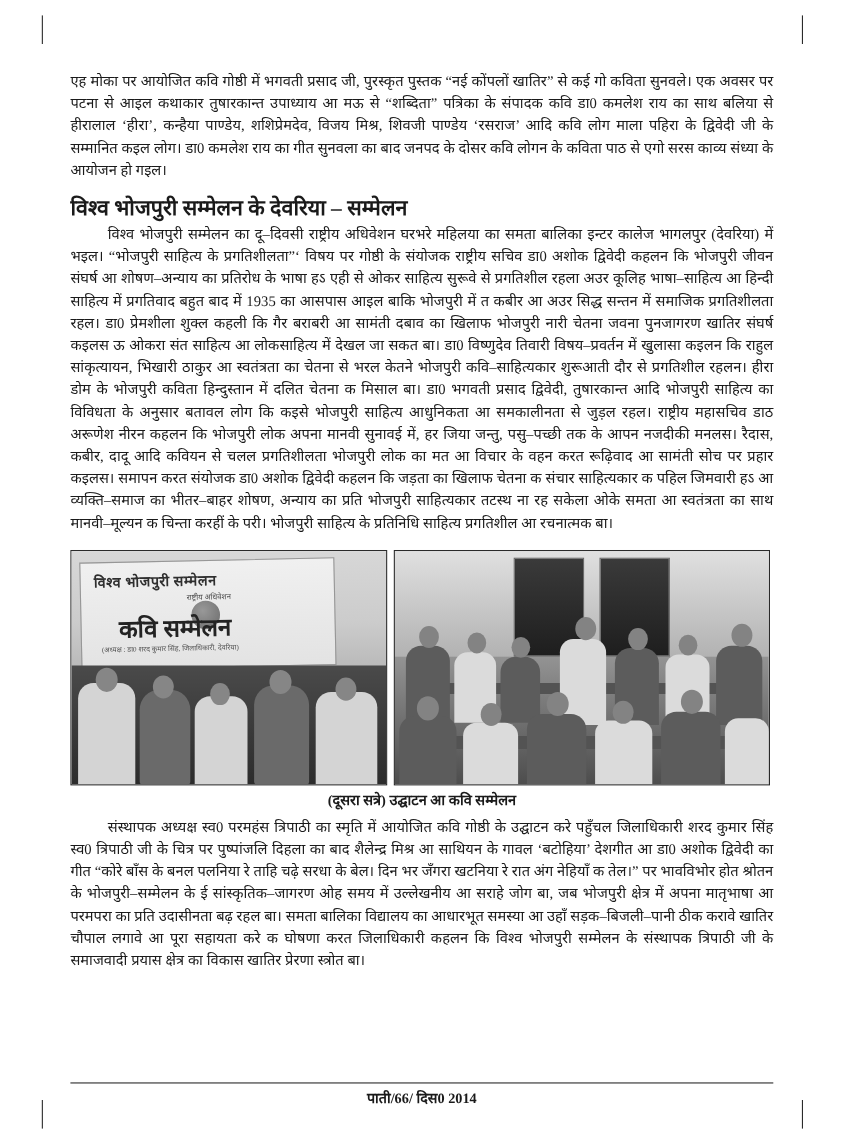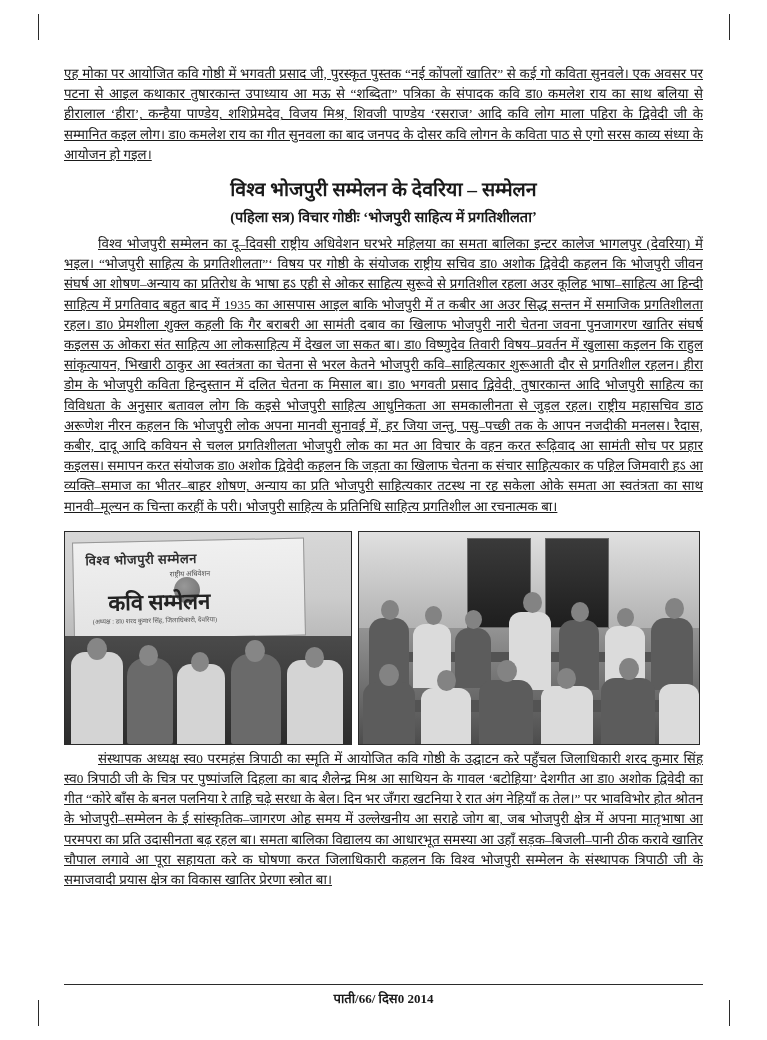--- a/index.html
+++ b/index.html
@@ -30,29 +30,27 @@
     top: 64px;
     width: 639px;
   }
 
   p.para {
     margin: 0 0 0 0;
     font-size: 13.3px;
     line-height: 20.2px;
     text-align: justify;
     letter-spacing: 0.05px;
-    text-decoration: underline;
   }
   p.indent { text-indent: 34px; }
 
   h2.section-title {
     margin: 12px 0 0 0;
     font-size: 19.5px;
     font-weight: bold;
-    text-align: center;
     line-height: 26px;
   }
   .subtitle {
     margin: 3px 0 8px 0;
     font-size: 14.5px;
     font-weight: bold;
     text-align: center;
   }
 
   .photo-row {
@@ -173,21 +171,20 @@
   <div class="crop v" style="left:38px;  top:14px;"></div>
   <div class="crop v" style="left:729px; top:14px;"></div>
   <div class="crop v" style="left:38px;  top:1000px;"></div>
   <div class="crop v" style="left:729px; top:1000px;"></div>
 
   <div class="content">
 
     <p class="para">एह मोका पर आयोजित कवि गोष्ठी में भगवती प्रसाद जी, पुरस्कृत पुस्तक “नई कोंपलों खातिर” से कई गो कविता सुनवले। एक अवसर पर पटना से आइल कथाकार तुषारकान्त उपाध्याय आ मऊ से “शब्दिता” पत्रिका के संपादक कवि डा0 कमलेश राय का साथ बलिया से हीरालाल ‘हीरा’, कन्हैया पाण्डेय, शशिप्रेमदेव, विजय मिश्र, शिवजी पाण्डेय ‘रसराज’ आदि कवि लोग माला पहिरा के द्विवेदी जी के सम्मानित कइल लोग। डा0 कमलेश राय का गीत सुनवला का बाद जनपद के दोसर कवि लोगन के कविता पाठ से एगो सरस काव्य संध्या के आयोजन हो गइल।</p>
 
     <h2 class="section-title">विश्व भोजपुरी सम्मेलन के देवरिया – सम्मेलन</h2>
-    <div class="subtitle">(पहिला सत्र) विचार गोष्ठीः ‘भोजपुरी साहित्य में प्रगतिशीलता’</div>
 
     <p class="para indent">विश्व भोजपुरी सम्मेलन का दू–दिवसी राष्ट्रीय अधिवेशन घरभरे महिलया का समता बालिका इन्टर कालेज भागलपुर (देवरिया) में भइल। “भोजपुरी साहित्य के प्रगतिशीलता”‘ विषय पर गोष्ठी के संयोजक राष्ट्रीय सचिव डा0 अशोक द्विवेदी कहलन कि भोजपुरी जीवन संघर्ष आ शोषण–अन्याय का प्रतिरोध के भाषा हऽ एही से ओकर साहित्य सुरूवे से प्रगतिशील रहला अउर कूलिह भाषा–साहित्य आ हिन्दी साहित्य में प्रगतिवाद बहुत बाद में 1935 का आसपास आइल बाकि भोजपुरी में त कबीर आ अउर सिद्ध सन्तन में समाजिक प्रगतिशीलता रहल। डा0 प्रेमशीला शुक्ल कहली कि गैर बराबरी आ सामंती दबाव का खिलाफ भोजपुरी नारी चेतना जवना पुनजागरण खातिर संघर्ष कइलस ऊ ओकरा संत साहित्य आ लोकसाहित्य में देखल जा सकत बा। डा0 विष्णुदेव तिवारी विषय–प्रवर्तन में खुलासा कइलन कि राहुल सांकृत्यायन, भिखारी ठाकुर आ स्वतंत्रता का चेतना से भरल केतने भोजपुरी कवि–साहित्यकार शुरूआती दौर से प्रगतिशील रहलन। हीरा डोम के भोजपुरी कविता हिन्दुस्तान में दलित चेतना क मिसाल बा। डा0 भगवती प्रसाद द्विवेदी, तुषारकान्त आदि भोजपुरी साहित्य का विविधता के अनुसार बतावल लोग कि कइसे भोजपुरी साहित्य आधुनिकता आ समकालीनता से जुड़ल रहल। राष्ट्रीय महासचिव डाठ अरूणेश नीरन कहलन कि भोजपुरी लोक अपना मानवी सुनावई में, हर जिया जन्तु, पसु–पच्छी तक के आपन नजदीकी मनलस। रैदास, कबीर, दादू आदि कवियन से चलल प्रगतिशीलता भोजपुरी लोक का मत आ विचार के वहन करत रूढ़िवाद आ सामंती सोच पर प्रहार कइलस। समापन करत संयोजक डा0 अशोक द्विवेदी कहलन कि जड़ता का खिलाफ चेतना क संचार साहित्यकार क पहिल जिमवारी हऽ आ व्यक्ति–समाज का भीतर–बाहर शोषण, अन्याय का प्रति भोजपुरी साहित्यकार तटस्थ ना रह सकेला ओके समता आ स्वतंत्रता का साथ मानवी–मूल्यन क चिन्ता करहीं के परी। भोजपुरी साहित्य के प्रतिनिधि साहित्य प्रगतिशील आ रचनात्मक बा।</p>
 
     <div class="photo-row">
 
       <div class="photo left">
         <div class="ph1-bg"></div>
         <div class="ph1-banner">
           <div class="l1">विश्व भोजपुरी सम्मेलन</div>
           <div class="ph1-emblem"></div>
@@ -238,19 +235,20 @@
         <div class="ph2-fig" style="left:120px; top:148px; width:54px; height:64px;"></div>
         <div class="ph2-head" style="left:138px; top:128px; width:20px; height:22px;"></div>
         <div class="ph2-white" style="left:182px; top:154px; width:52px; height:58px;"></div>
         <div class="ph2-head" style="left:198px; top:136px; width:19px; height:21px;"></div>
         <div class="ph2-fig" style="left:242px; top:146px; width:54px; height:66px;"></div>
         <div class="ph2-head" style="left:260px; top:126px; width:20px; height:22px;"></div>
         <div class="ph2-white" style="left:300px; top:152px; width:40px; height:60px;"></div>
       </div>
     </div>
 
+    <div class="caption">(दूसरा सत्रे) उद्घाटन आ कवि सम्मेलन</div>
 
     <p class="para indent">संस्थापक अध्यक्ष स्व0 परमहंस त्रिपाठी का स्मृति में आयोजित कवि गोष्ठी के उद्घाटन करे पहुँचल जिलाधिकारी शरद कुमार सिंह स्व0 त्रिपाठी जी के चित्र पर पुष्पांजलि दिहला का बाद शैलेन्द्र मिश्र आ साथियन के गावल ‘बटोहिया’ देशगीत आ डा0 अशोक द्विवेदी का गीत “कोरे बाँस के बनल पलनिया रे ताहि चढ़े सरधा के बेल। दिन भर जँगरा खटनिया रे रात अंग नेहियाँ क तेल।” पर भावविभोर होत श्रोतन के भोजपुरी–सम्मेलन के ई सांस्कृतिक–जागरण ओह समय में उल्लेखनीय आ सराहे जोग बा, जब भोजपुरी क्षेत्र में अपना मातृभाषा आ परमपरा का प्रति उदासीनता बढ़ रहल बा। समता बालिका विद्यालय का आधारभूत समस्या आ उहाँ सड़क–बिजली–पानी ठीक करावे खातिर चौपाल लगावे आ पूरा सहायता करे क घोषणा करत जिलाधिकारी कहलन कि विश्व भोजपुरी सम्मेलन के संस्थापक त्रिपाठी जी के समाजवादी प्रयास क्षेत्र का विकास खातिर प्रेरणा स्त्रोत बा।</p>
   </div>
 
   <div class="footer-rule"></div>
   <div class="footer">पाती/66/ दिस0 2014</div>
 </div>
 
 </body></html>

